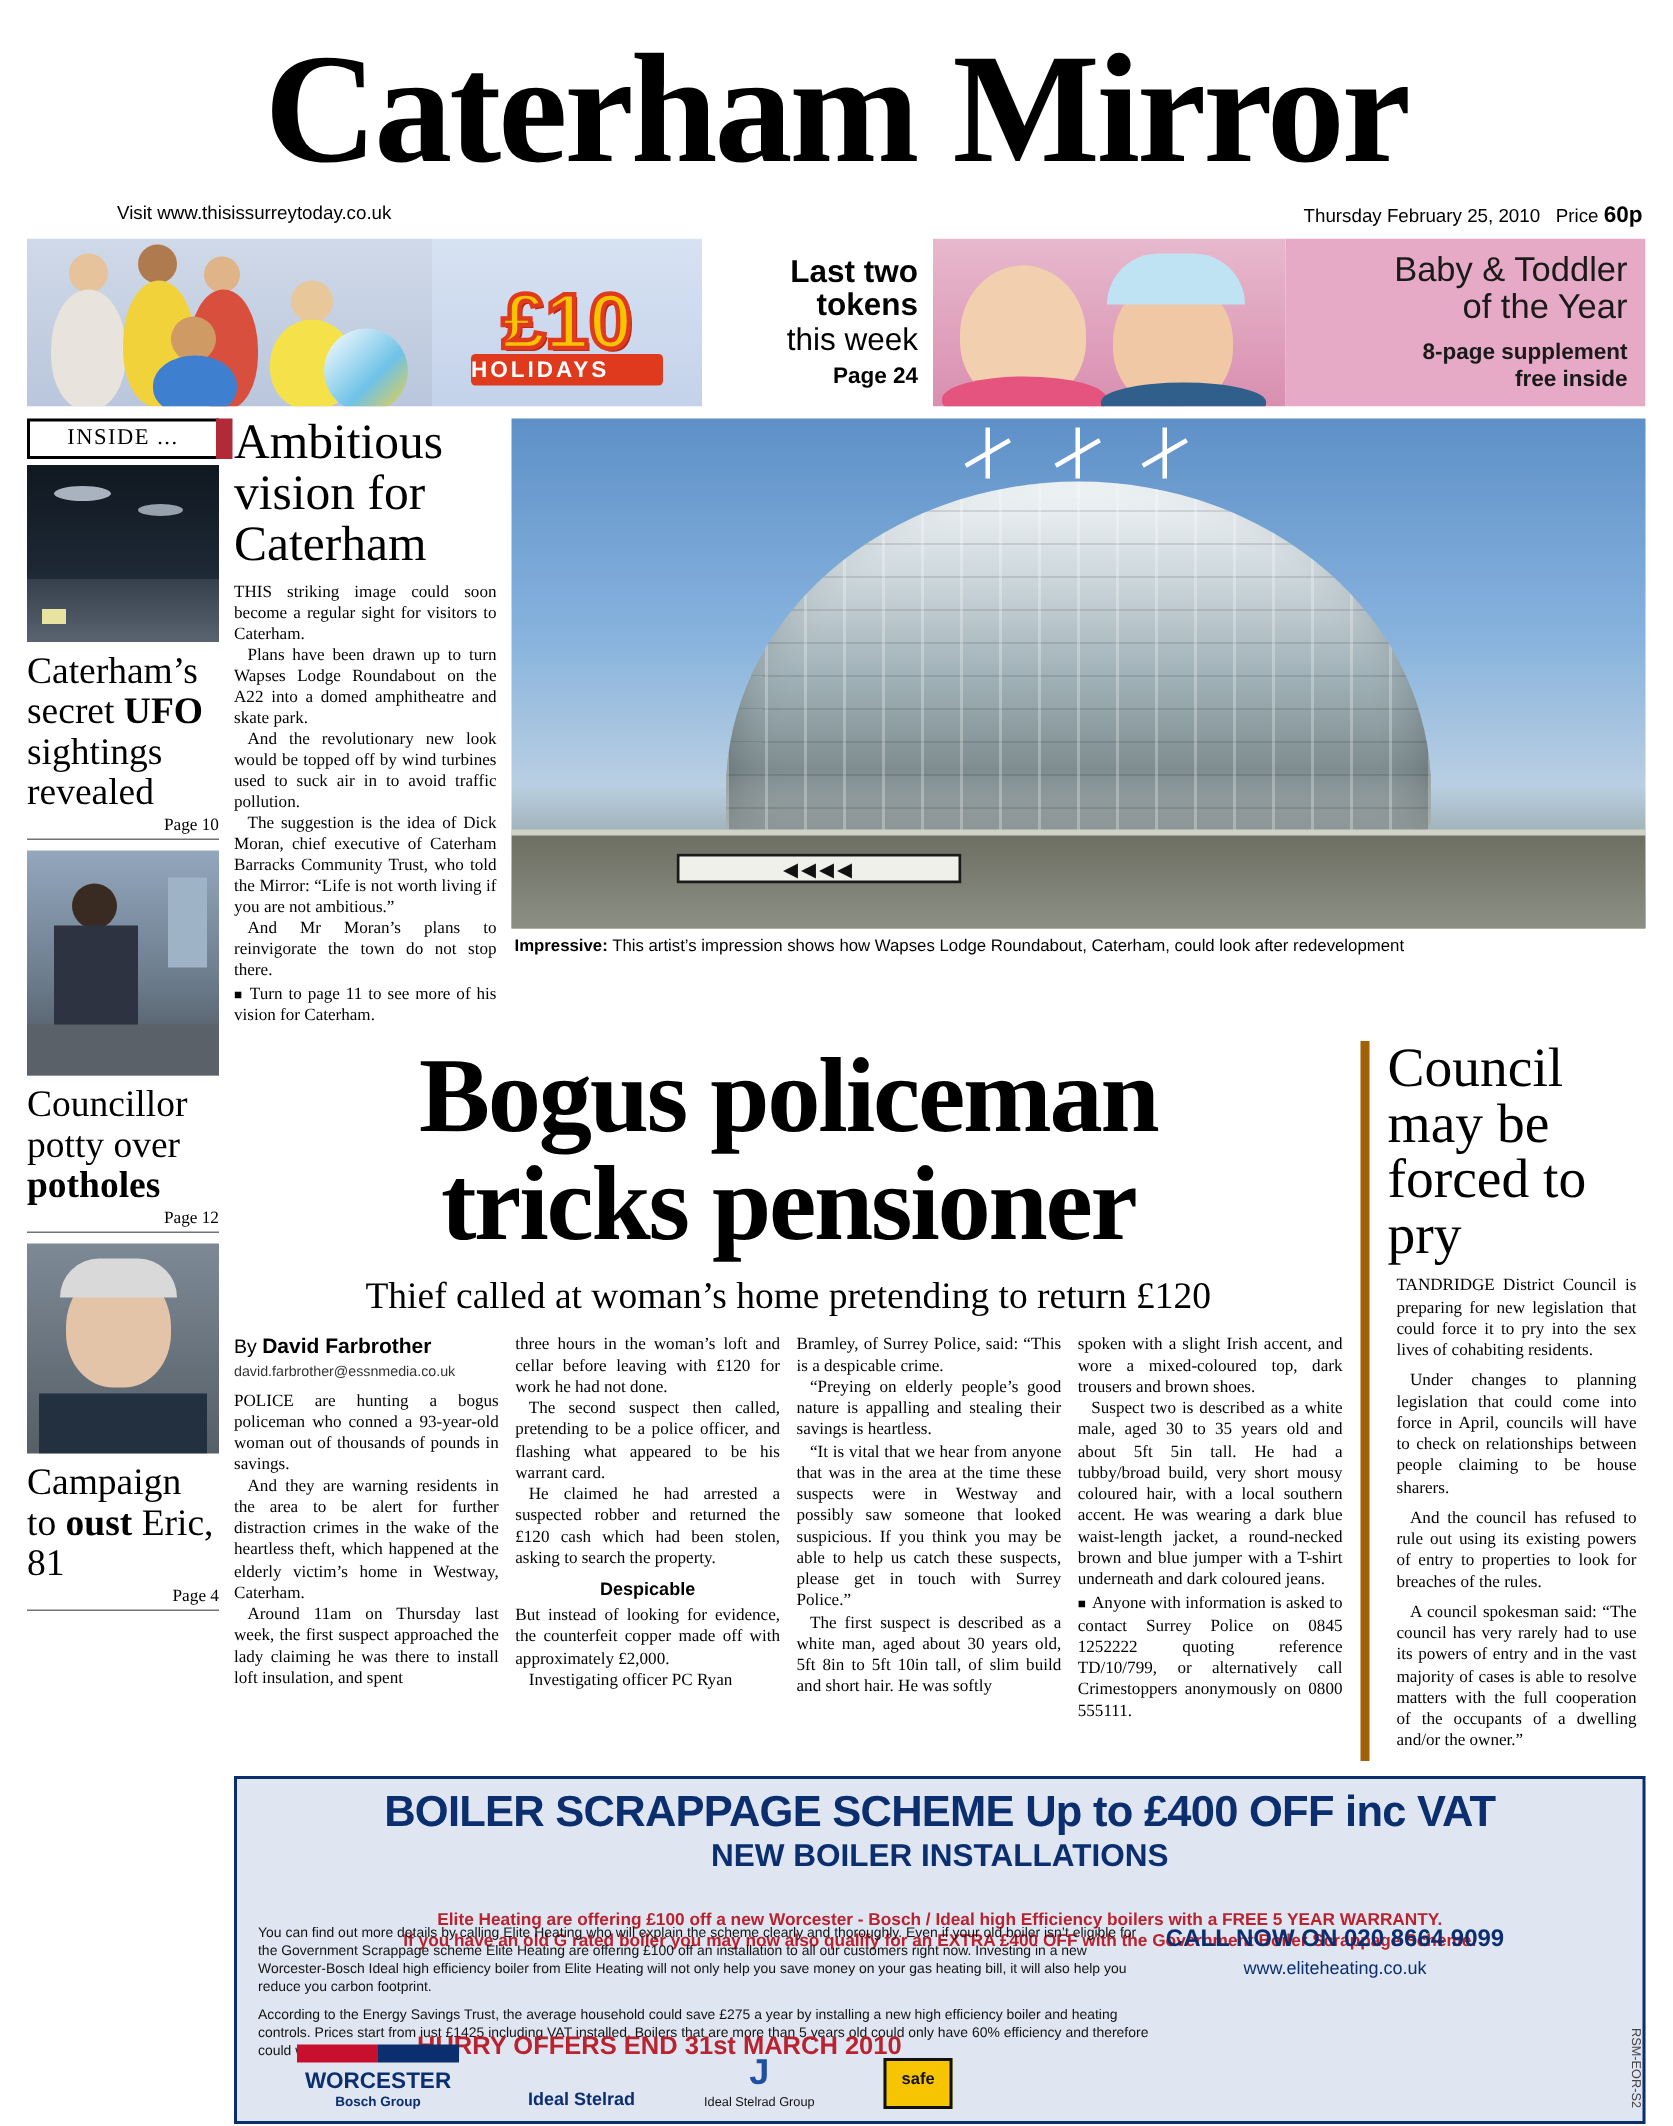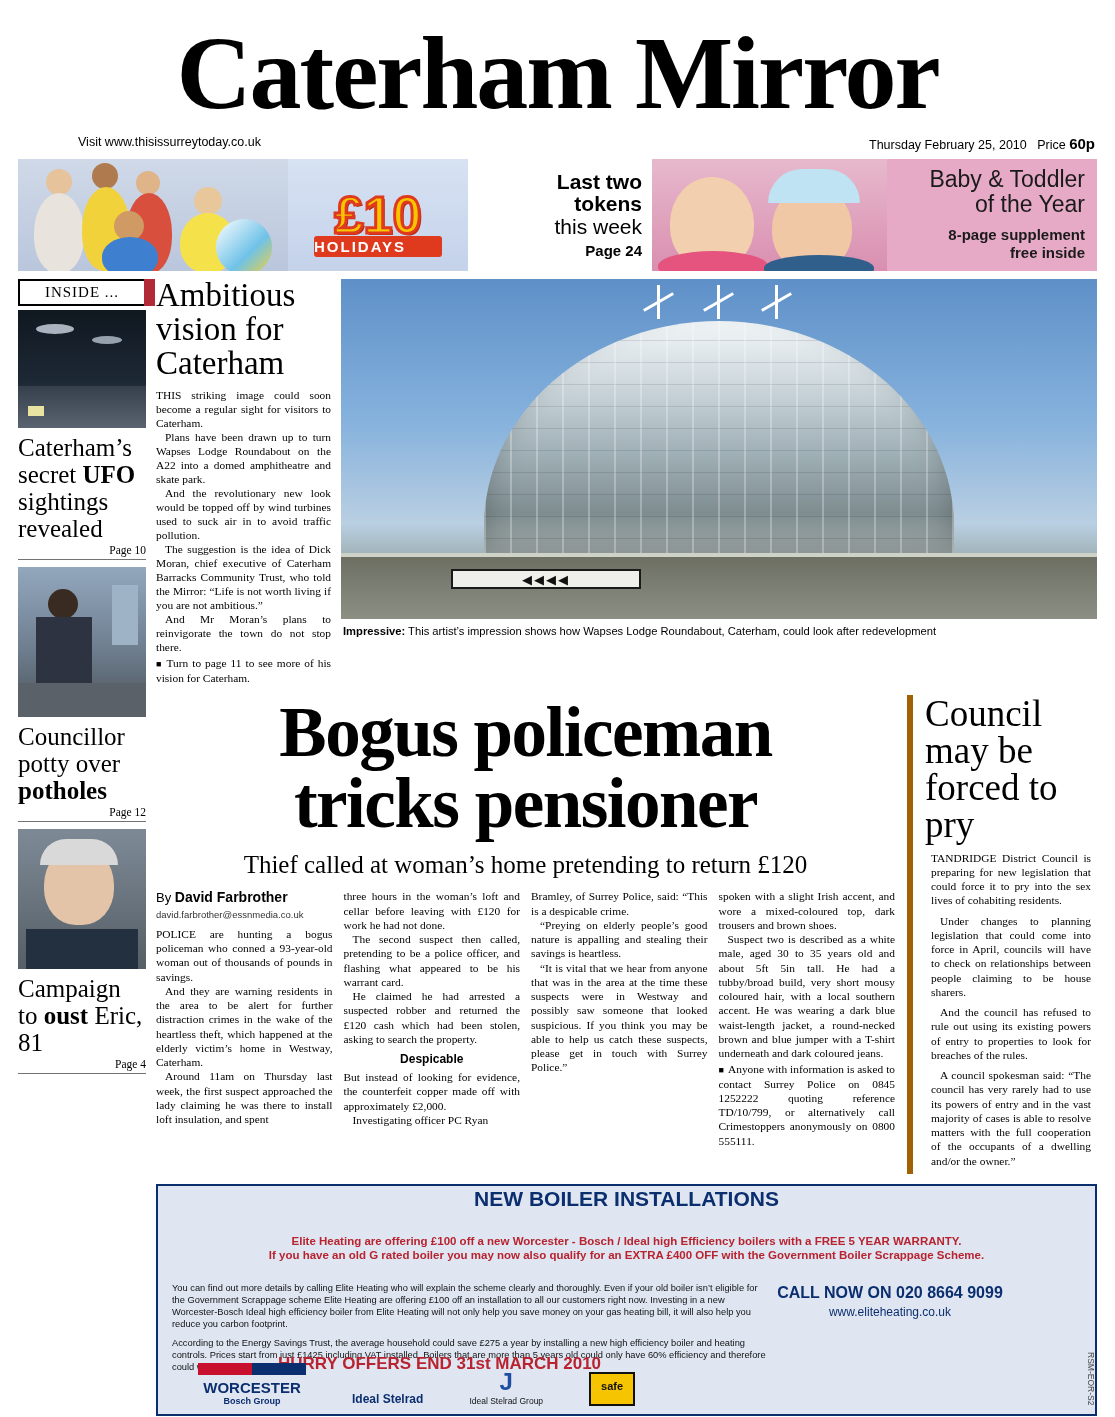--- a/index.html
+++ b/index.html
@@ -71,21 +71,21 @@
     text-shadow: 2px 2px 0 #b9240c;
   }
   .holidays-band {
     position: absolute; bottom: 14px; left: 26px; right: 26px;
     background: #e03a1e; color: #fff;
     font-family: "Liberation Sans", sans-serif;
     font-weight: bold; font-size: 15px; letter-spacing: 2px;
     text-align: left; border-radius: 3px; padding: 2px 0;
   }
   .promo-tokens {
-    width: 184px;
+    width: 154px;
     background: #ffffff;
     display: flex; flex-direction: column; align-items: flex-end; justify-content: center;
     padding-right: 10px;
     font-family: "Liberation Sans", sans-serif;
   }
   .promo-tokens .l1 { font-weight: bold; font-size: 21px; line-height: 1.05; }
   .promo-tokens .l2 { font-size: 21px; line-height: 1.1; }
   .promo-tokens .l3 { font-weight: bold; font-size: 15px; margin-top: 4px; }
   .promo-babies {
     width: 235px;
@@ -488,39 +488,41 @@
               <p>The second suspect then called, pretending to be a police officer, and flashing what appeared to be his warrant card.</p>
               <p>He claimed he had arrested a suspected robber and returned the £120 cash which had been stolen, asking to search the property.</p>
               <div class="subhead">Despicable</div>
               <p class="first">But instead of looking for evidence, the counterfeit copper made off with approximately £2,000.</p>
               <p>Investigating officer PC Ryan</p>
             </div>
             <div>
               <p class="first">Bramley, of Surrey Police, said: “This is a despicable crime.</p>
               <p>“Preying on elderly people’s good nature is appalling and stealing their savings is heartless.</p>
               <p>“It is vital that we hear from anyone that was in the area at the time these suspects were in Westway and possibly saw someone that looked suspicious. If you think you may be able to help us catch these suspects, please get in touch with Surrey Police.”</p>
+              <p>The first suspect is described as a white man, aged about 30 years old, 5ft 8in to 5ft 10in tall, of slim build and short hair. He was softly</p>
             </div>
             <div>
               <p class="first">spoken with a slight Irish accent, and wore a mixed-coloured top, dark trousers and brown shoes.</p>
               <p>Suspect two is described as a white male, aged 30 to 35 years old and about 5ft 5in tall. He had a tubby/broad build, very short mousy coloured hair, with a local southern accent. He was wearing a dark blue waist-length jacket, a round-necked brown and blue jumper with a T-shirt underneath and dark coloured jeans.</p>
               <p class="sq first" style="margin-top:2px">Anyone with information is asked to contact Surrey Police on 0845 1252222 quoting reference TD/10/799, or alternatively call Crimestoppers anonymously on 0800 555111.</p>
             </div>
           </div>
         </div>
 
         <div class="lead-side">
           <h2>Council may be forced to pry</h2>
           <p class="first">TANDRIDGE District Council is preparing for new legislation that could force it to pry into the sex lives of cohabiting residents.</p>
           <p>Under changes to planning legislation that could come into force in April, councils will have to check on relationships between people claiming to be house sharers.</p>
           <p>And the council has refused to rule out using its existing powers of entry to properties to look for breaches of the rules.</p>
           <p>A council spokesman said: “The council has very rarely had to use its powers of entry and in the vast majority of cases is able to resolve matters with the full cooperation of the occupants of a dwelling and/or the owner.”</p>
         </div>
       </div>
 
       <div class="advert">
+        <div class="ad-h1">BOILER SCRAPPAGE SCHEME Up to £400 OFF inc VAT</div>
         <div class="ad-h2">NEW BOILER INSTALLATIONS</div>
         <div class="ad-h3">Elite Heating are offering £100 off a new Worcester - Bosch / Ideal high Efficiency boilers with a FREE 5 YEAR WARRANTY.</div>
         <div class="ad-h4">If you have an old G rated boiler you may now also qualify for an EXTRA £400 OFF with the Government Boiler Scrappage Scheme.</div>
 
         <div class="ad-body">
           <p>You can find out more details by calling Elite Heating who will explain the scheme clearly and thoroughly. Even if your old boiler isn’t eligible for the Government Scrappage scheme Elite Heating are offering £100 off an installation to all our customers right now. Investing in a new Worcester-Bosch Ideal high efficiency boiler from Elite Heating will not only help you save money on your gas heating bill, it will also help you reduce you carbon footprint.</p>
           <p>According to the Energy Savings Trust, the average household could save £275 a year by installing a new high efficiency boiler and heating controls. Prices start from just £1425 including VAT installed, Boilers that are more than 5 years old could only have 60% efficiency and therefore could waste energy and money.</p>
         </div>
         <div class="ad-hurry">HURRY OFFERS END 31st MARCH 2010</div>
 

